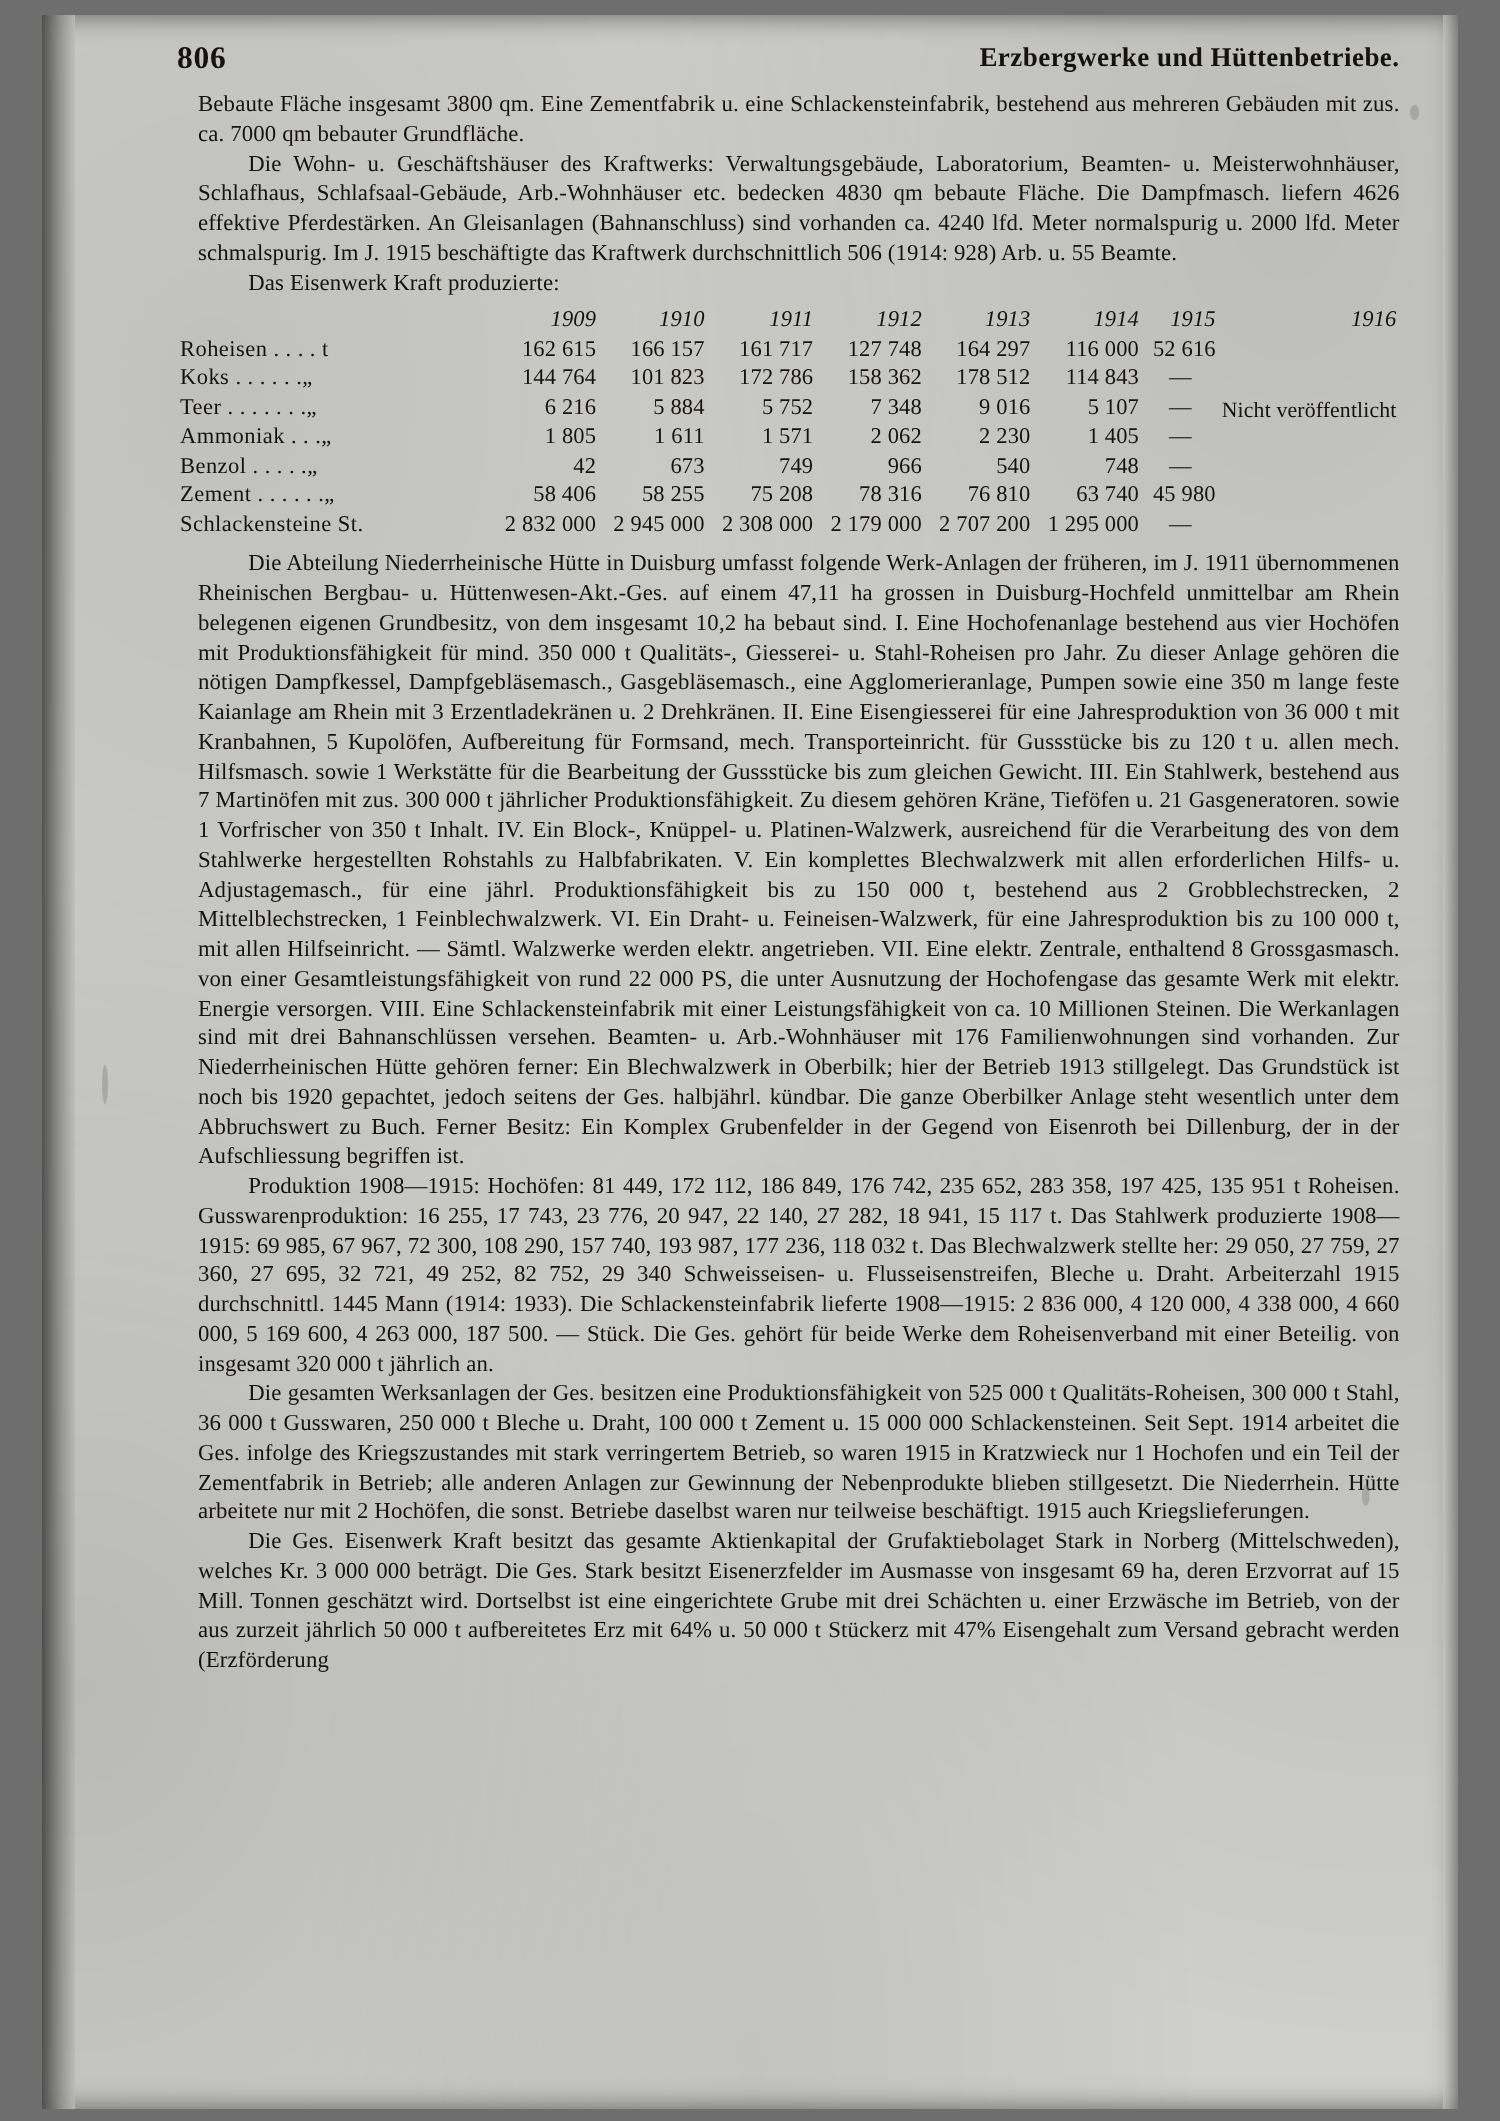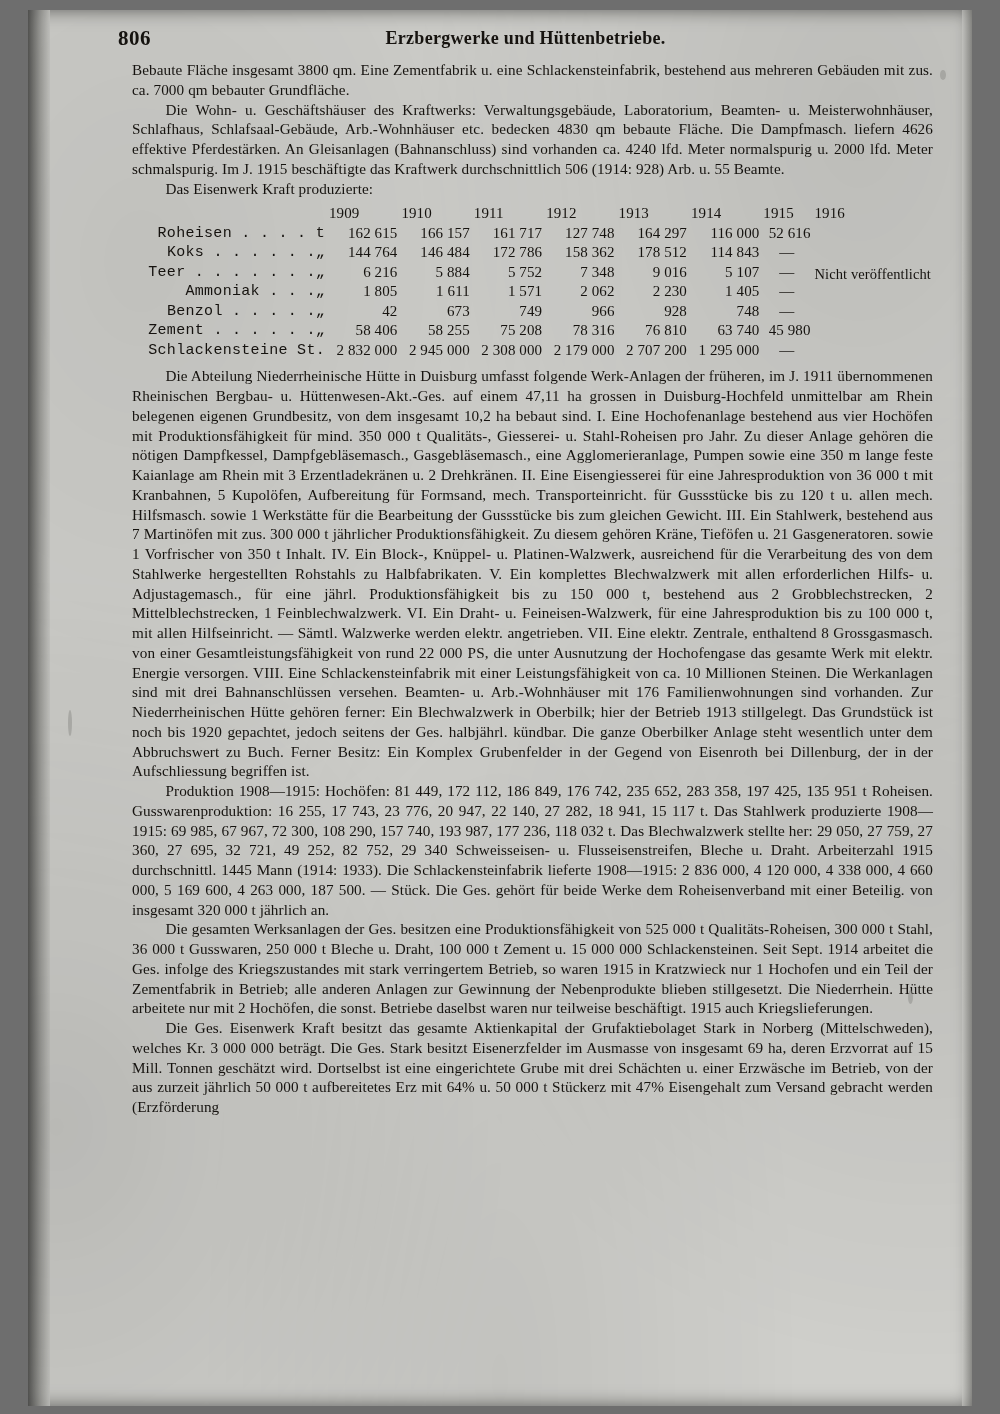--- a/index.html
+++ b/index.html
@@ -35,21 +35,21 @@
   .header{
     position:relative;height:34px;
     margin-bottom:4px;
   }
   .folio{
     position:absolute;left:0;top:4px;
     font-size:21px;font-weight:bold;letter-spacing:.5px;
   }
   .runhead{
     position:absolute;left:0;right:0;top:6px;
-    text-align:center;
+    text-align:right;
     font-size:18px;font-weight:bold;letter-spacing:.3px;
   }
   .body{
     font-size:15.2px;
     line-height:1.30;
     text-align:justify;
     text-justify:inter-word;
     letter-spacing:.1px;
   }
   p{margin:0 0 0 14px;}
@@ -59,26 +59,25 @@
     width:100%;
     border-collapse:collapse;
     font-size:15px;
   }
   table.prod td,table.prod th{
     padding:0 2px;
     vertical-align:bottom;
     font-weight:normal;
     white-space:nowrap;
   }
-  table.prod th{font-size:15px;text-align:left;}
+  table.prod th{font-size:15px;text-align:right;font-style:italic;}
   td.lbl{
-    text-align:right;
+    text-align:left;
     width:205px;
     letter-spacing:.3px;
-    font-family:Liberation Mono, monospace;
   }
   td.num{text-align:right;padding-left:9px;}
   td.note{
     text-align:center;
     font-size:14px;
     width:62px;
     line-height:1.08;
   }
   .notecell{
     text-align:left;font-size:14.5px;line-height:1.05;
@@ -140,21 +139,21 @@
               <td class="num">164 297</td>
               <td class="num">116 000</td>
               <td class="num">52 616</td>
               <td class="note" rowspan="3">
                 <span class="notecell">Nicht veröffentlicht</span>
               </td>
             </tr>
             <tr>
               <td class="lbl">Koks . . . . . .„</td>
               <td class="num">144 764</td>
-              <td class="num">146 484</td>
+              <td class="num">101 823</td>
               <td class="num">172 786</td>
               <td class="num">158 362</td>
               <td class="num">178 512</td>
               <td class="num">114 843</td>
               <td class="dash">—</td>
             </tr>
             <tr>
               <td class="lbl">Teer . . . . . . .„</td>
               <td class="num">6 216</td>
               <td class="num">5 884</td>
@@ -176,21 +175,21 @@
               <td class="note" rowspan="3">
                 <span class="notecell"></span>
               </td>
             </tr>
             <tr>
               <td class="lbl">Benzol . . . . .„</td>
               <td class="num">42</td>
               <td class="num">673</td>
               <td class="num">749</td>
               <td class="num">966</td>
-              <td class="num">928</td>
+              <td class="num">540</td>
               <td class="num">748</td>
               <td class="dash">—</td>
             </tr>
             <tr>
               <td class="lbl">Zement . . . . . .„</td>
               <td class="num">58 406</td>
               <td class="num">58 255</td>
               <td class="num">75 208</td>
               <td class="num">78 316</td>
               <td class="num">76 810</td>

